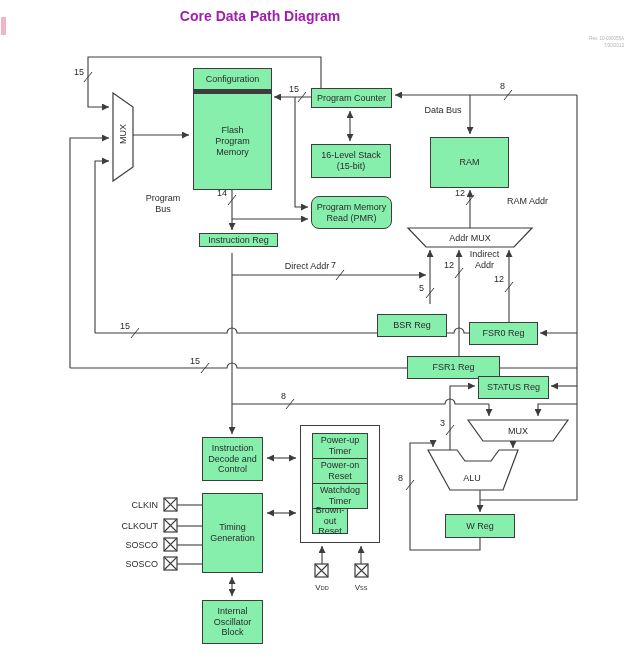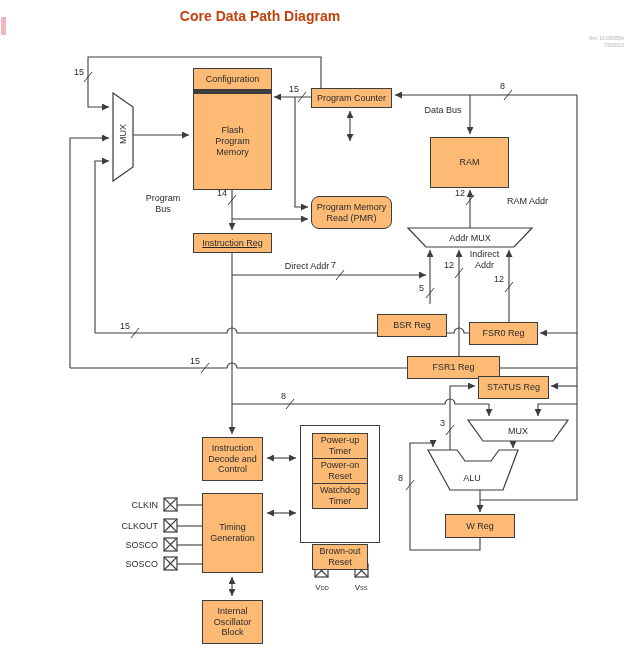--- a/index.html
+++ b/index.html
@@ -1,25 +1,25 @@
 <!DOCTYPE html>
 <html><head>
 <meta charset="utf-8">
 <style>
   html,body{margin:0;padding:0;background:#fff;}
   .stage{position:relative;width:628px;height:659px;background:#fff;overflow:hidden;
          font-family:"Liberation Sans","DejaVu Sans",sans-serif;color:#2b2b2b;}
   .title{position:absolute;left:130px;top:8px;width:260px;text-align:center;
-         font-size:14px;font-weight:bold;color:#c2410c;}
+         font-size:14px;font-weight:bold;color:#a21caf;}
   .revnote{position:absolute;left:540px;top:36px;width:84px;text-align:right;
            font-size:4.5px;line-height:1.5;color:#b5b0b0;}
   .artifact{position:absolute;left:1px;top:17px;width:5px;height:18px;
             background:rgba(226,122,142,.55);}
   svg{position:absolute;left:0;top:0;}
-  .blk{position:absolute;box-sizing:border-box;border:1.2px solid #3d3d3d;background:#fdba74;
+  .blk{position:absolute;box-sizing:border-box;border:1.2px solid #3d3d3d;background:#86efac;
        display:flex;align-items:center;justify-content:center;text-align:center;
        font-size:9px;line-height:1.2;white-space:pre-line;}
   .lbl{position:absolute;font-size:9px;line-height:1.2;text-align:center;white-space:pre-line;}
   .pinlbl{position:absolute;font-size:9px;text-align:right;}
   .vlbl{position:absolute;font-size:8px;text-align:center;}
   .vlbl .sub{font-size:5.5px;}
   .divider{position:absolute;background:#3d3d3d;}
   .wire{fill:none;stroke:#3d3d3d;stroke-width:1.1;}
   .shape{fill:#fff;stroke:#3d3d3d;stroke-width:1.2;}
   .slash{stroke:#3d3d3d;stroke-width:1;}
@@ -151,45 +151,47 @@
     <div>7/30/2013</div>
   </div>
   <div class="artifact"></div>
 
   <div class="blk" style="left:193px;top:68px;width:79px;height:22px;">Configuration</div>
   <div class="divider" style="left:193px;top:90px;width:79px;height:3px;"></div>
   <div class="blk" style="left:193px;top:93px;width:79px;height:97px;">Flash
 Program
 Memory</div>
   <div class="blk" style="left:311px;top:88px;width:81px;height:20px;">Program Counter</div>
+  <div class="blk" style="left:311px;top:144px;width:80px;height:34px;">16-Level Stack
+(15-bit)</div>
   <div class="blk" style="left:430px;top:137px;width:79px;height:51px;">RAM</div>
   <div class="blk" style="left:311px;top:196px;width:81px;height:33px;border-radius:8px;">Program Memory
 Read (PMR)</div>
-  <div class="blk" style="left:193px;top:233px;width:79px;height:20px;text-decoration:underline;">Instruction Reg</div>
+  <div class="blk" style="left:199px;top:233px;width:79px;height:14px;">Instruction Reg</div>
   <div class="blk" style="left:377px;top:304px;width:70px;height:23px;margin-top:10px;">BSR Reg</div>
   <div class="blk" style="left:469px;top:322px;width:69px;height:23px;">FSR0 Reg</div>
   <div class="blk" style="left:407px;top:356px;width:93px;height:23px;">FSR1 Reg</div>
   <div class="blk" style="left:478px;top:376px;width:71px;height:23px;">STATUS Reg</div>
   <div class="blk" style="left:202px;top:437px;width:61px;height:44px;">Instruction
 Decode and
 Control</div>
   <div class="blk" style="left:202px;top:600px;width:61px;height:44px;">Internal
 Oscillator
 Block</div>
   <div class="blk" style="left:202px;top:493px;width:61px;height:80px;">Timing
 Generation</div>
   <div class="blk" style="left:445px;top:514px;width:70px;height:24px;">W Reg</div>
   <div class="blk" style="left:300px;top:425px;width:80px;height:118px;background:transparent;"></div>
   <div class="blk" style="left:312px;top:433px;width:56px;height:26px;">Power-up
 Timer</div>
   <div class="blk" style="left:312px;top:458px;width:56px;height:26px;">Power-on
 Reset</div>
   <div class="blk" style="left:312px;top:483px;width:56px;height:26px;">Watchdog
 Timer</div>
-  <div class="blk" style="left:312px;top:508px;width:56px;height:26px;margin-top:36px;">Brown-out
+  <div class="blk" style="left:312px;top:508px;width:36px;height:26px;">Brown-out
 Reset</div>
 
   <div class="lbl" style="left:413px;top:78px;width:60px;margin-top:27px;">Data Bus</div>
   <div class="lbl" style="left:138px;top:193px;width:50px;">Program
 Bus</div>
   <div class="lbl" style="left:500px;top:196px;width:55px;">RAM Addr</div>
   <div class="lbl" style="left:280px;top:261px;width:54px;">Direct Addr</div>
   <div class="lbl" style="left:461px;top:249px;width:47px;">Indirect
 Addr</div>
 

